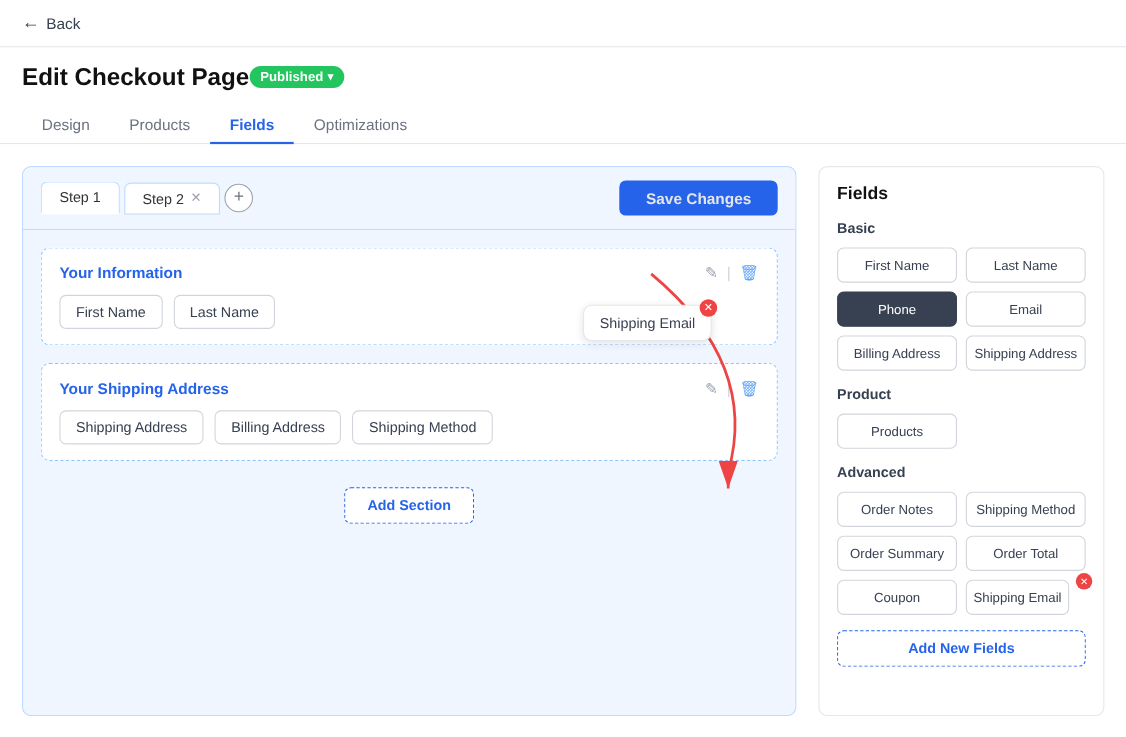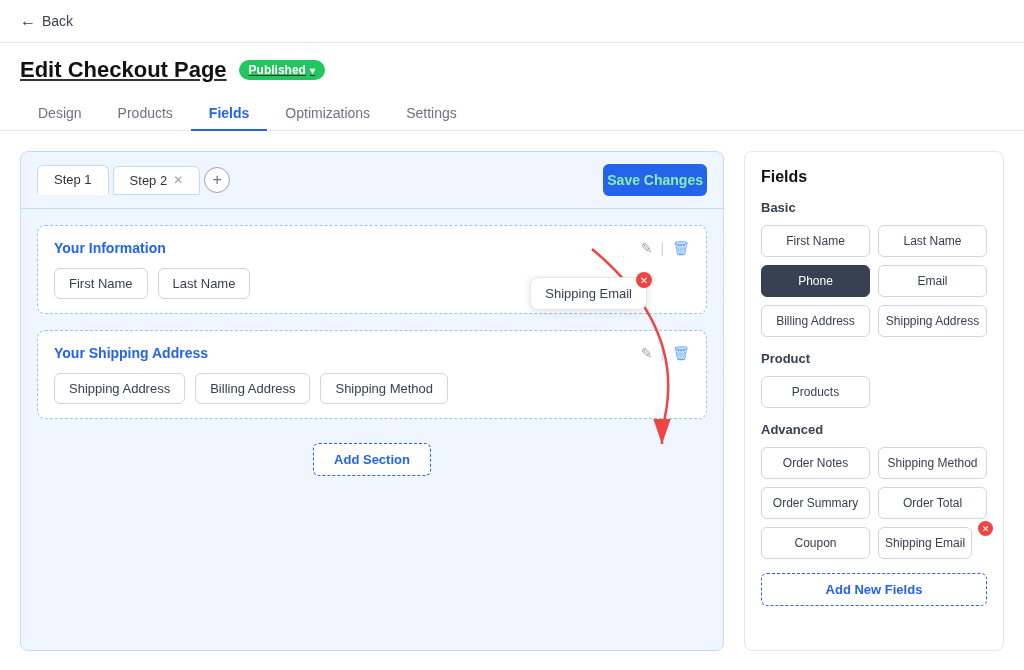--- a/index.html
+++ b/index.html
@@ -7,21 +7,21 @@
 
     .top-bar {
       display: flex; align-items: center; padding: 12px 20px; border-bottom: 1px solid #e5e7eb;
     }
     .back-btn {
       display: flex; align-items: center; gap: 6px; cursor: pointer; color: #374151; font-size: 14px; background: none; border: none;
     }
     .back-arrow { font-size: 16px; }
 
     .header-row {
-      display: flex; align-items: center; gap: 12px; padding: 14px 20px 0; text-decoration: underline;
+      display: flex; align-items: center; padding: 14px 20px 0;
     }
     .page-title { font-size: 22px; font-weight: 700; color: #111; }
     .published-badge {
       background: #22c55e; color: #fff; border-radius: 20px; padding: 3px 10px; font-size: 12px; font-weight: 600;
       display: flex; align-items: center; gap: 4px;
     }
     .badge-chevron { font-size: 10px; }
 
     .tabs-row {
       display: flex; gap: 0; padding: 10px 20px 0; border-bottom: 1px solid #e5e7eb; margin-top: 4px;
@@ -48,21 +48,21 @@
       border: 1.5px solid #bfdbfe; background: #fff; color: #333;
       display: flex; align-items: center; gap: 6px;
     }
     .step-tab.active { background: #fff; border-bottom: 2px solid #fff; color: #333; }
     .step-tab-close { color: #9ca3af; font-size: 12px; cursor: pointer; }
     .add-step-btn {
       width: 26px; height: 26px; border-radius: 50%; border: 1.5px solid #9ca3af; background: #fff;
       display: flex; align-items: center; justify-content: center; cursor: pointer; color: #6b7280; font-size: 16px;
     }
     .save-changes-btn {
-      background: #2563eb; color: #86efac; border: none; border-radius: 6px; padding: 8px 4px;
+      background: #2563eb; color: #e5e5e5; border: none; border-radius: 6px; padding: 8px 24px;
       font-size: 14px; font-weight: 600; cursor: pointer;
     }
 
     .canvas-body { padding: 16px; display: flex; flex-direction: column; gap: 16px; }
 
     .section-block {
       background: #fff; border: 1.5px dashed #93c5fd; border-radius: 8px; padding: 14px 16px; position: relative;
     }
     .section-header {
       display: flex; align-items: center; justify-content: space-between; margin-bottom: 12px;
@@ -144,21 +144,20 @@
     <span>Published</span>
     <span class="badge-chevron">▾</span>
   </span>
 </div>
 
 <div class="tabs-row">
   <div class="tab">Design</div>
   <div class="tab">Products</div>
   <div class="tab active">Fields</div>
   <div class="tab">Optimizations</div>
-  <div class="tab">Settings</div>
 </div>
 
 <div class="main-content">
 
   <div class="canvas-area">
 
     <div class="step-bar">
       <div class="step-tabs">
         <div class="step-tab active">
           <span>Step 1</span>

